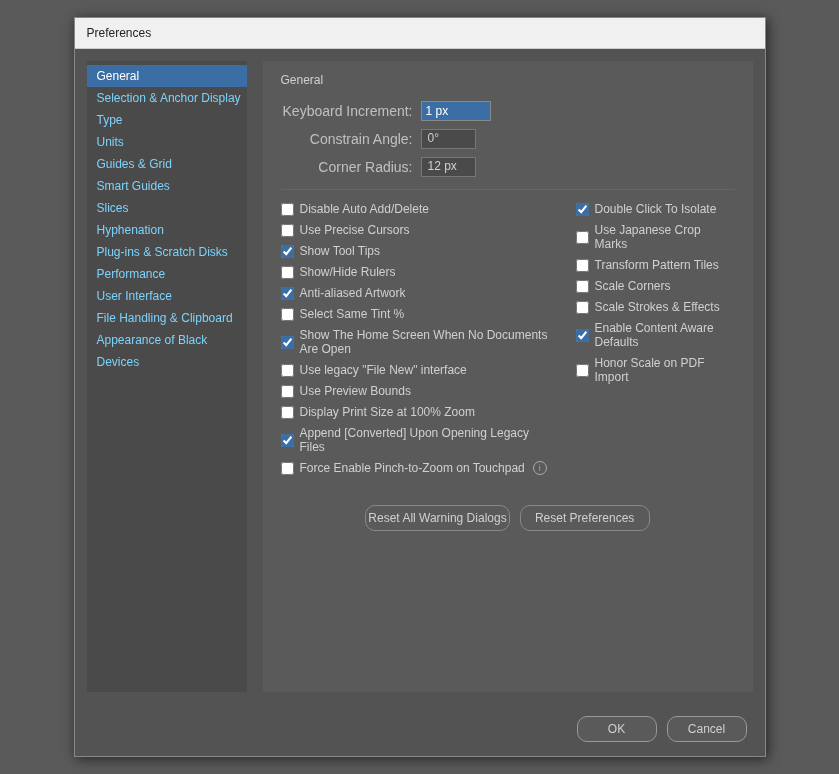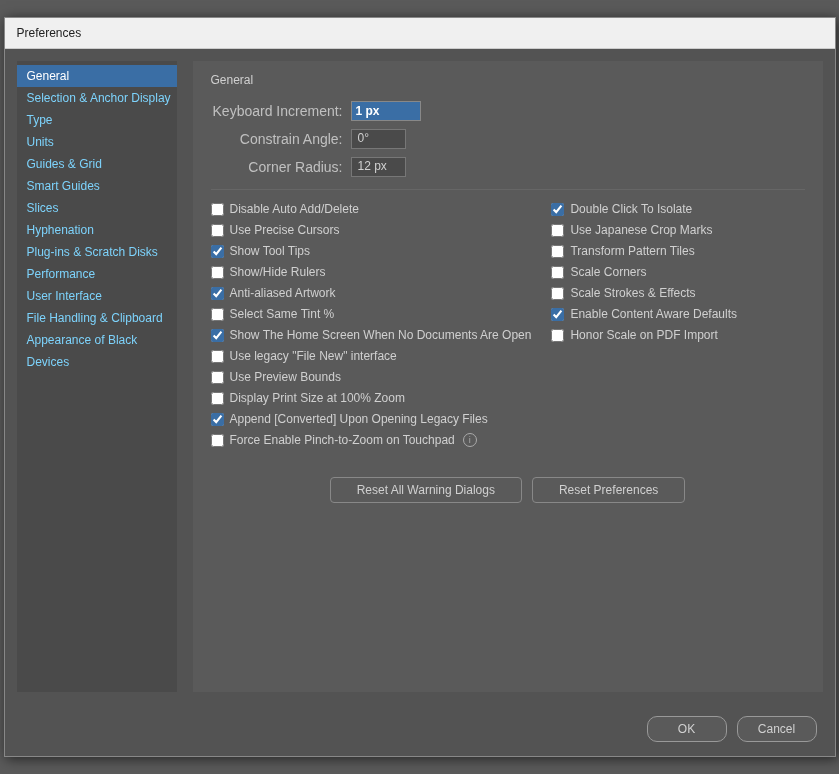--- a/index.html
+++ b/index.html
@@ -8,21 +8,21 @@
       display: flex;
       justify-content: center;
       align-items: center;
       min-height: 100vh;
       font-family: Arial, sans-serif;
       font-size: 12px;
     }
     .dialog {
       background: #535353;
       border: 1px solid #888;
-      width: 832px;
+      width: 692px;
       min-height: 740px;
       display: flex;
       flex-direction: column;
       box-shadow: 2px 2px 12px rgba(0,0,0,0.6);
     }
     .title-bar {
       background: #f0f0f0;
       padding: 8px 12px;
       font-size: 12px;
       color: #222;
@@ -79,21 +79,20 @@
       color: #222;
       font-size: 12px;
       padding: 1px 4px;
       width: 70px;
       height: 20px;
       outline: none;
     }
     .field-input.selected {
       background: #3a6ea5;
       color: #fff;
-      font-weight: bold;
     }
     .field-value {
       background: #4a4a4a;
       border: 1px solid #777;
       color: #d0d0d0;
       font-size: 12px;
       padding: 1px 6px;
       width: 55px;
       height: 20px;
     }
@@ -142,23 +141,23 @@
       justify-content: center;
       gap: 10px;
       margin-top: 20px;
       padding: 10px 0;
     }
     .btn {
       background: #5a5a5a;
       border: 1px solid #888;
       color: #d0d0d0;
       font-size: 12px;
-      padding: 5px 26px;
-      cursor: pointer;
-      border-radius: 4px;
+      padding: 5px 2px;
+      cursor: pointer;
+      border-radius: 10px;
       min-width: 130px;
     }
     .dialog-footer {
       display: flex;
       justify-content: flex-end;
       padding: 12px 18px 14px;
       gap: 10px;
     }
     .btn-footer {
       background: #5a5a5a;

